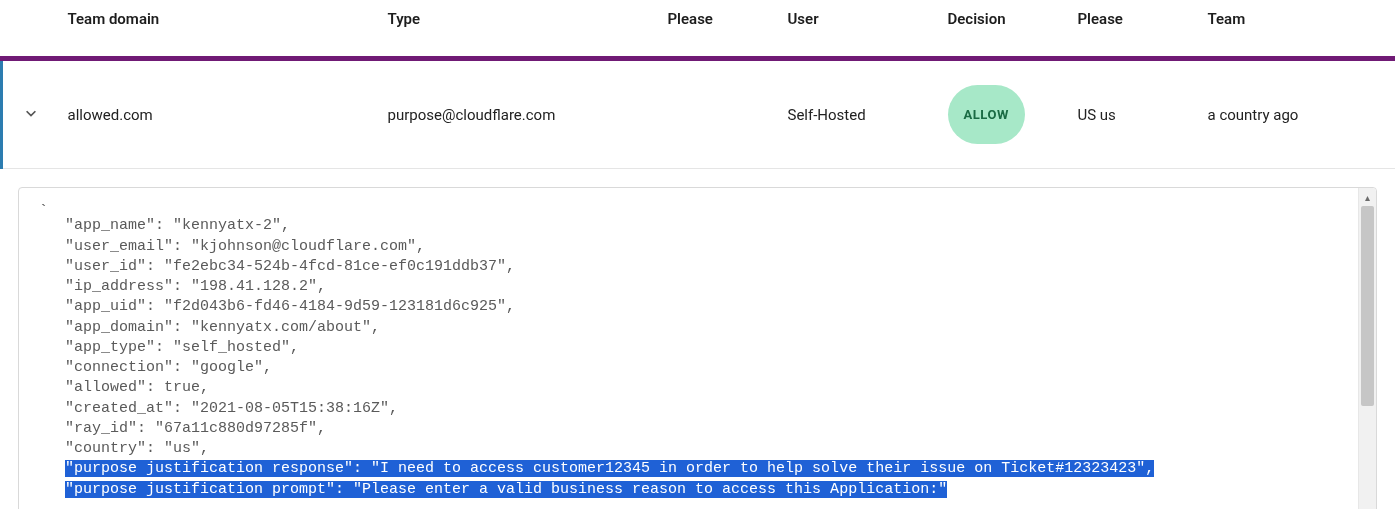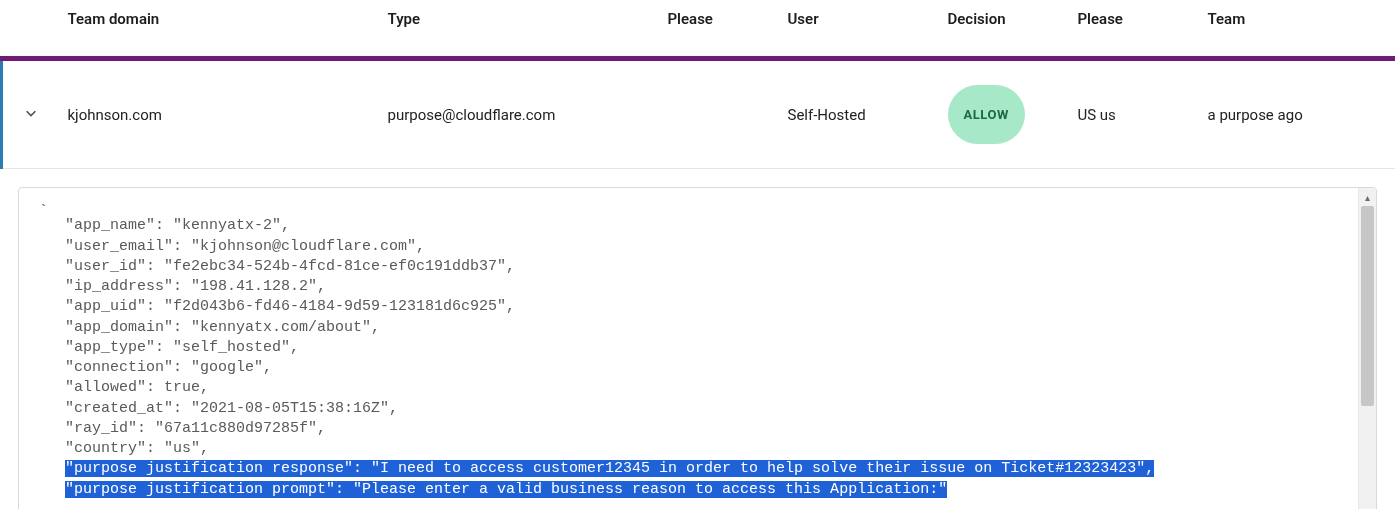--- a/index.html
+++ b/index.html
@@ -139,29 +139,29 @@
     </thead>
     <tbody>
       <tr class="row-accent">
         <td class="expand-cell">
           <span class="chevron">
             <svg viewBox="0 0 16 16" width="14" height="14" fill="none" stroke="#555" stroke-width="2">
               <polyline points="3,6 8,11 13,6"></polyline>
             </svg>
           </span>
         </td>
-        <td>kjohnson.com</td>
+        <td>allowed.com</td>
         <td>purpose@cloudflare.com</td>
         <td></td>
         <td>Self-Hosted</td>
         <td>
           <span class="badge-allow">ALLOW</span>
         </td>
         <td>US us</td>
-        <td>a purpose ago</td>
+        <td>a country ago</td>
       </tr>
     </tbody>
   </table>
 
   <div class="json-panel">
     <div class="json-scroll" id="json-scroll"><span class="backtick">`</span><span class="json-line">"app_name": "kennyatx-2",</span><span class="json-line">"user_email": "kjohnson@cloudflare.com",</span><span class="json-line">"user_id": "fe2ebc34-524b-4fcd-81ce-ef0c191ddb37",</span><span class="json-line">"ip_address": "198.41.128.2",</span><span class="json-line">"app_uid": "f2d043b6-fd46-4184-9d59-123181d6c925",</span><span class="json-line">"app_domain": "kennyatx.com/about",</span><span class="json-line">"app_type": "self_hosted",</span><span class="json-line">"connection": "google",</span><span class="json-line">"allowed": true,</span><span class="json-line">"created_at": "2021-08-05T15:38:16Z",</span><span class="json-line">"ray_id": "67a11c880d97285f",</span><span class="json-line">"country": "us",</span><span class="json-line"><span class="hl">"purpose justification response": "I need to access customer12345 in order to help solve their issue on Ticket#12323423",</span></span><span class="json-line"><span class="hl">"purpose justification prompt": "Please enter a valid business reason to access this Application:"</span></span></div>
     <div class="scrollbar">
       <div class="sb-btn sb-up">▴</div>
       <div class="sb-thumb"></div>
       <div class="sb-btn sb-down">▾</div>

